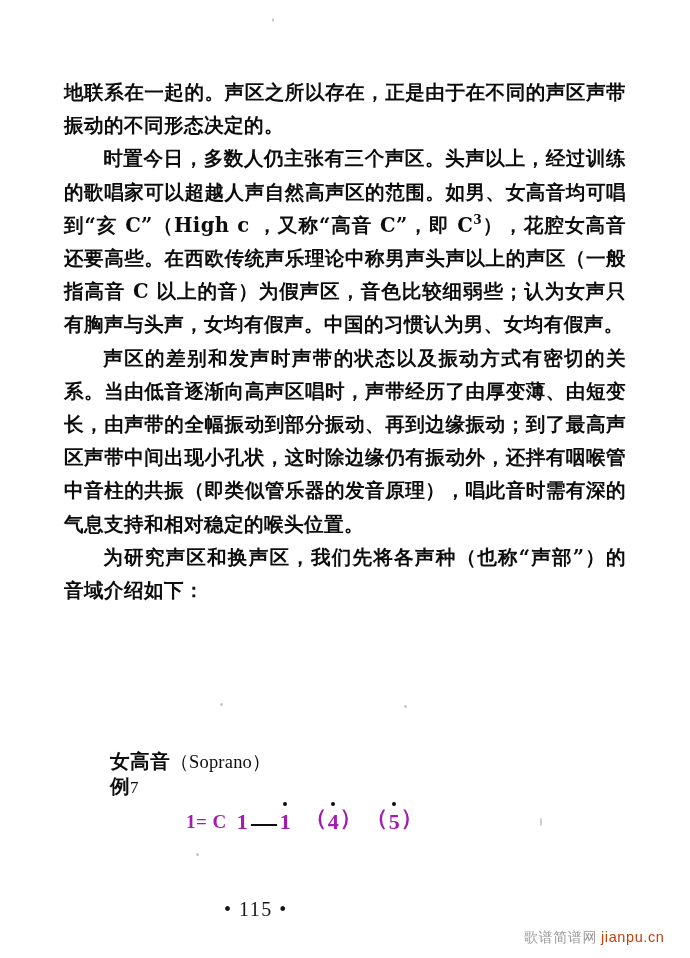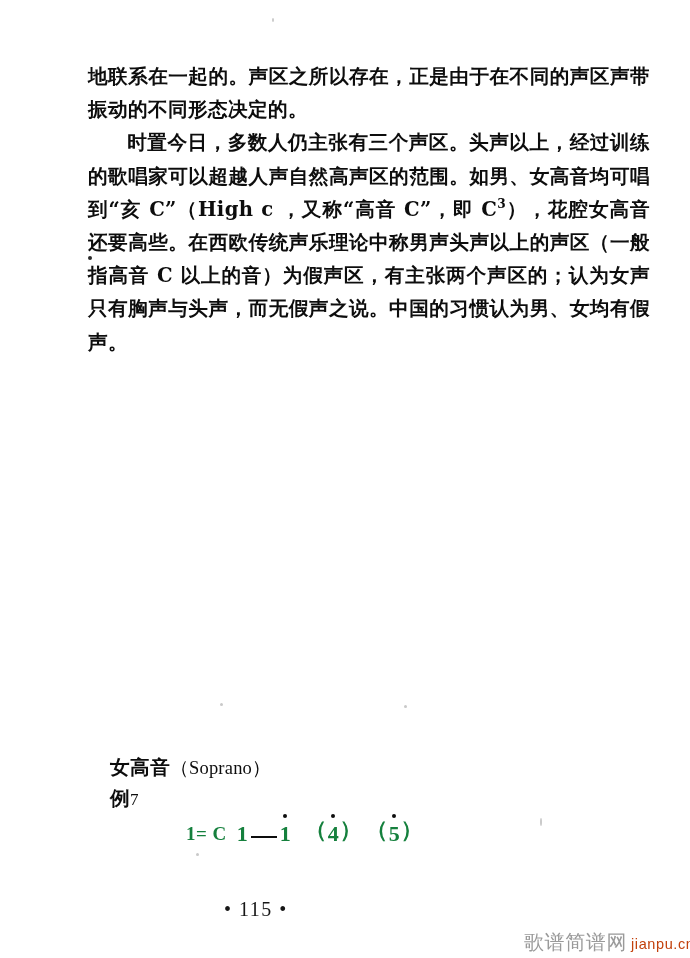--- a/index.html
+++ b/index.html
@@ -28,23 +28,22 @@
   .speck {
     position: absolute;
     background: #c9c9c9;
     border-radius: 50%;
     pointer-events: none;
   }
 
   .body-text {
     position: absolute;
     left: 64px;
-    top: 60px;
+    top: 76px;
     width: 562px;
-    margin-left: 24px;
   }
 
   .para {
     margin: 0 0 0 0;
     font-family: "DejaVu Serif", "Liberation Serif", serif;
     font-weight: 700;
     font-size: 19.6px;
     line-height: 33.2px;
     letter-spacing: 0.4px;
     text-align: justify;
@@ -65,21 +64,21 @@
   .example-block {
     position: absolute;
     left: 110px;
     top: 749px;
     width: 520px;
   }
   .voice-type {
     font-family: "DejaVu Serif", "Liberation Serif", serif;
     font-weight: 700;
     font-size: 19.6px;
-    line-height: 38px;
+    line-height: 26px;
     letter-spacing: 0.5px;
     color: #0d0d0d;
     white-space: nowrap;
   }
   .voice-type .latin {
     font-family: "Liberation Serif", serif;
     font-weight: 400;
     font-size: 18.5px;
     letter-spacing: 0.2px;
   }
@@ -96,21 +95,21 @@
     font-weight: 400;
     font-size: 17px;
   }
 
   .notation {
     margin-top: 4px;
     margin-left: 76px;
     font-family: "Liberation Serif", serif;
     font-weight: 700;
     font-size: 21px;
-    color: #15803d;
+    color: #a21caf;
     display: flex;
     align-items: flex-end;
     white-space: nowrap;
   }
   .notation .key {
     font-size: 19px;
     letter-spacing: 0.5px;
     margin-right: 9px;
   }
   .notation .note {
@@ -166,21 +165,21 @@
     position: absolute;
     left: 524px;
     top: 929px;
     font-size: 14.5px;
     letter-spacing: 0.6px;
     white-space: nowrap;
   }
   .watermark .cn {
     font-family: "DejaVu Sans", sans-serif;
     color: #9a9a9a;
-    font-size: 20px;
+    font-size: 14px;
     margin-top: 32px;
   }
   .watermark .site {
     font-family: "Liberation Sans", sans-serif;
     color: #c2410c;
     font-size: 14.5px;
     margin-left: 4px;
   }
 </style>
 </head>
@@ -193,23 +192,25 @@
   <span class="speck" style="left:220px; top:703px; width:3px; height:3px;"></span>
   <span class="speck" style="left:404px; top:705px; width:3px; height:3px;"></span>
   <span class="speck" style="left:196px; top:853px; width:3px; height:3px;"></span>
   <span class="speck" style="left:540px; top:818px; width:2px; height:8px;"></span>
 
   <div class="body-text">
 
     <p class="para">地联系在一起的。声区之所以存在，正是由于在不同的声区声带振动的不同形态决定的。</p>
 
 
-    <p class="para indent"><span>时置今日，多数人仍主张有三个声区。头声以上，经过训练的歌唱家可以超越人声自然高声区的范围。如男、女高音均可唱到“亥 C”（High c ，又称“高音 C”，即 C</span><sup>3</sup><span>），花腔女高音还要高些。在西欧传统声乐理论中称男声头声以上的声区（一般指高音 C 以上的音）为假声区，有主张两个声区的；认为女声只有胸声与头声，而无假声之说。中国的习惯认为男、女均有假声。</span></p>
-
-
+    <p class="para indent"><span>时置今日，多数人仍主张有三个声区。头声以上，经过训练的歌唱家可以超越人声自然高声区的范围。如男、女高音均可唱到“亥 C”（High c ，又称“高音 C”，即 C</span><sup>3</sup><span>），花腔女高音还要高些。在西欧传统声乐理论中称男声头声以上的声区（一般指高音 C 以上的音）为假声区，音色比较细弱些；认为女声只有胸声与头声，女均有假声。中国的习惯认为男、女均有假声。</span></p>
+
+    <p class="para indent">声区的差别和发声时声带的状态以及振动方式有密切的关系。当由低音逐渐向高声区唱时，声带经历了由厚变薄、由短变长，由声带的全幅振动到部分振动、再到边缘振动；到了最高声区声带中间出现小孔状，这时除边缘仍有振动外，还拌有咽喉管中音柱的共振（即类似管乐器的发音原理），唱此音时需有深的气息支持和相对稳定的喉头位置。</p>
+
+    <p class="para indent">为研究声区和换声区，我们先将各声种（也称“声部”）的音域介绍如下：</p>
   </div>
 
   <div class="example-block">
 
     <div class="voice-type"><span>女高音</span><span class="latin">（Soprano）</span></div>
 
     <div class="example-label"><span>例</span><span class="num">7</span></div>
 
     <div class="notation">
       <span class="key">1= C</span>

